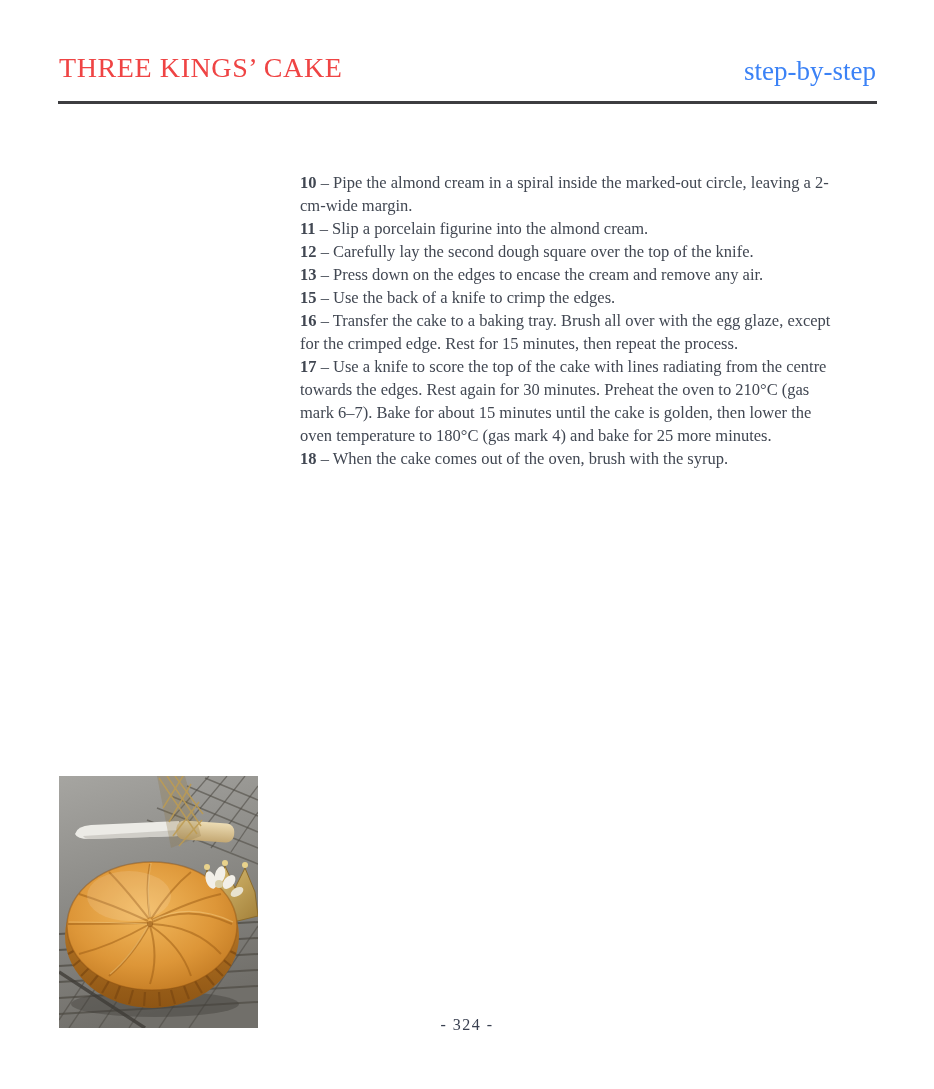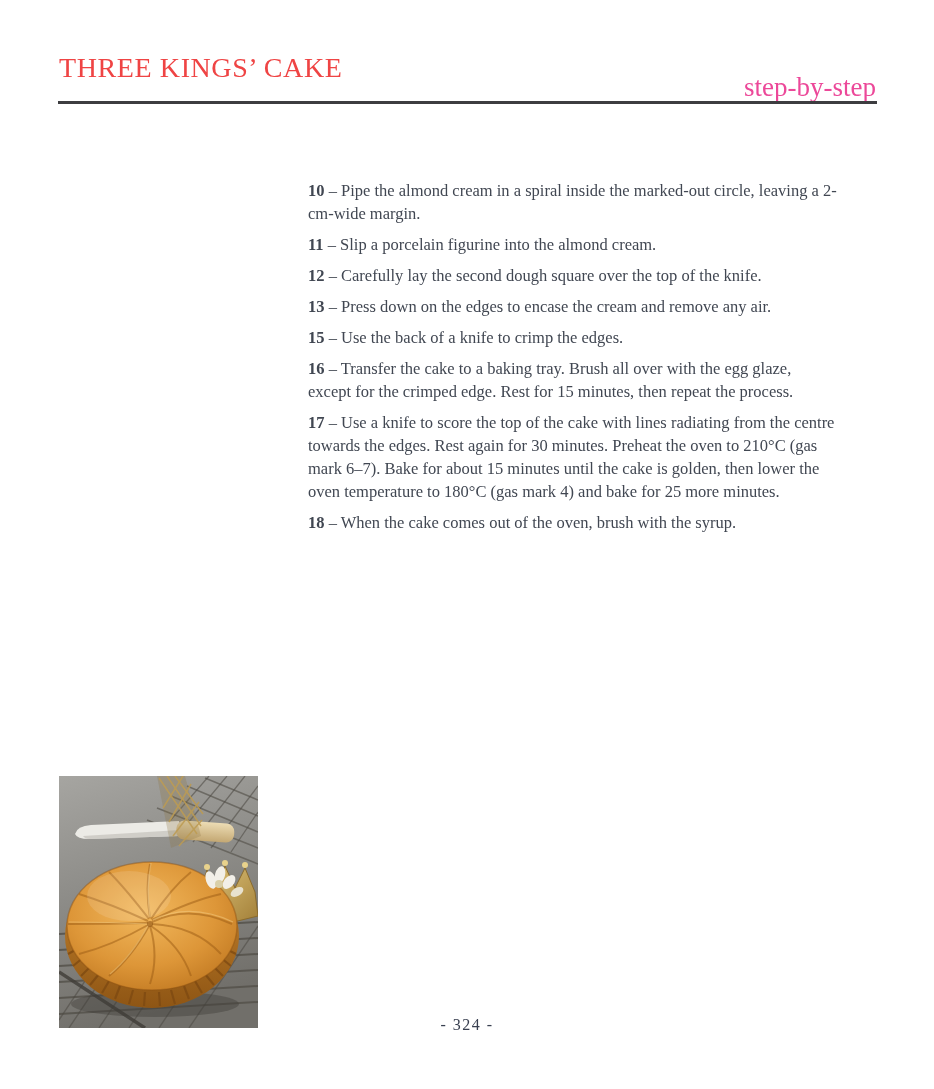--- a/index.html
+++ b/index.html
@@ -18,43 +18,43 @@
     margin: 0;
     font-size: 28px;
     font-weight: 400;
     letter-spacing: 0.6px;
     color: #ef4444;
     white-space: nowrap;
   }
   .corner-label {
     position: absolute;
     right: 58px;
-    top: 72px;
+    top: 56px;
     font-size: 27px;
-    color: #ec4899;
+    color: #3b82f6;
     white-space: nowrap;
   }
   .header-rule {
     position: absolute;
     left: 58px;
     top: 101px;
     width: 819px;
     height: 3px;
     background: #3d3d40;
   }
   .steps {
     position: absolute;
     left: 300px;
     top: 171px;
     width: 545px;
     font-size: 16.5px;
     line-height: 23px;
     color: #414752;
   }
-  .step { margin: 8px; }
+  .step { margin: 0; }
   .step .num { font-weight: bold; }
   .photo {
     position: absolute;
     left: 59px;
     top: 776px;
     width: 199px;
     height: 252px;
     margin: 0;
     line-height: 0;
   }

